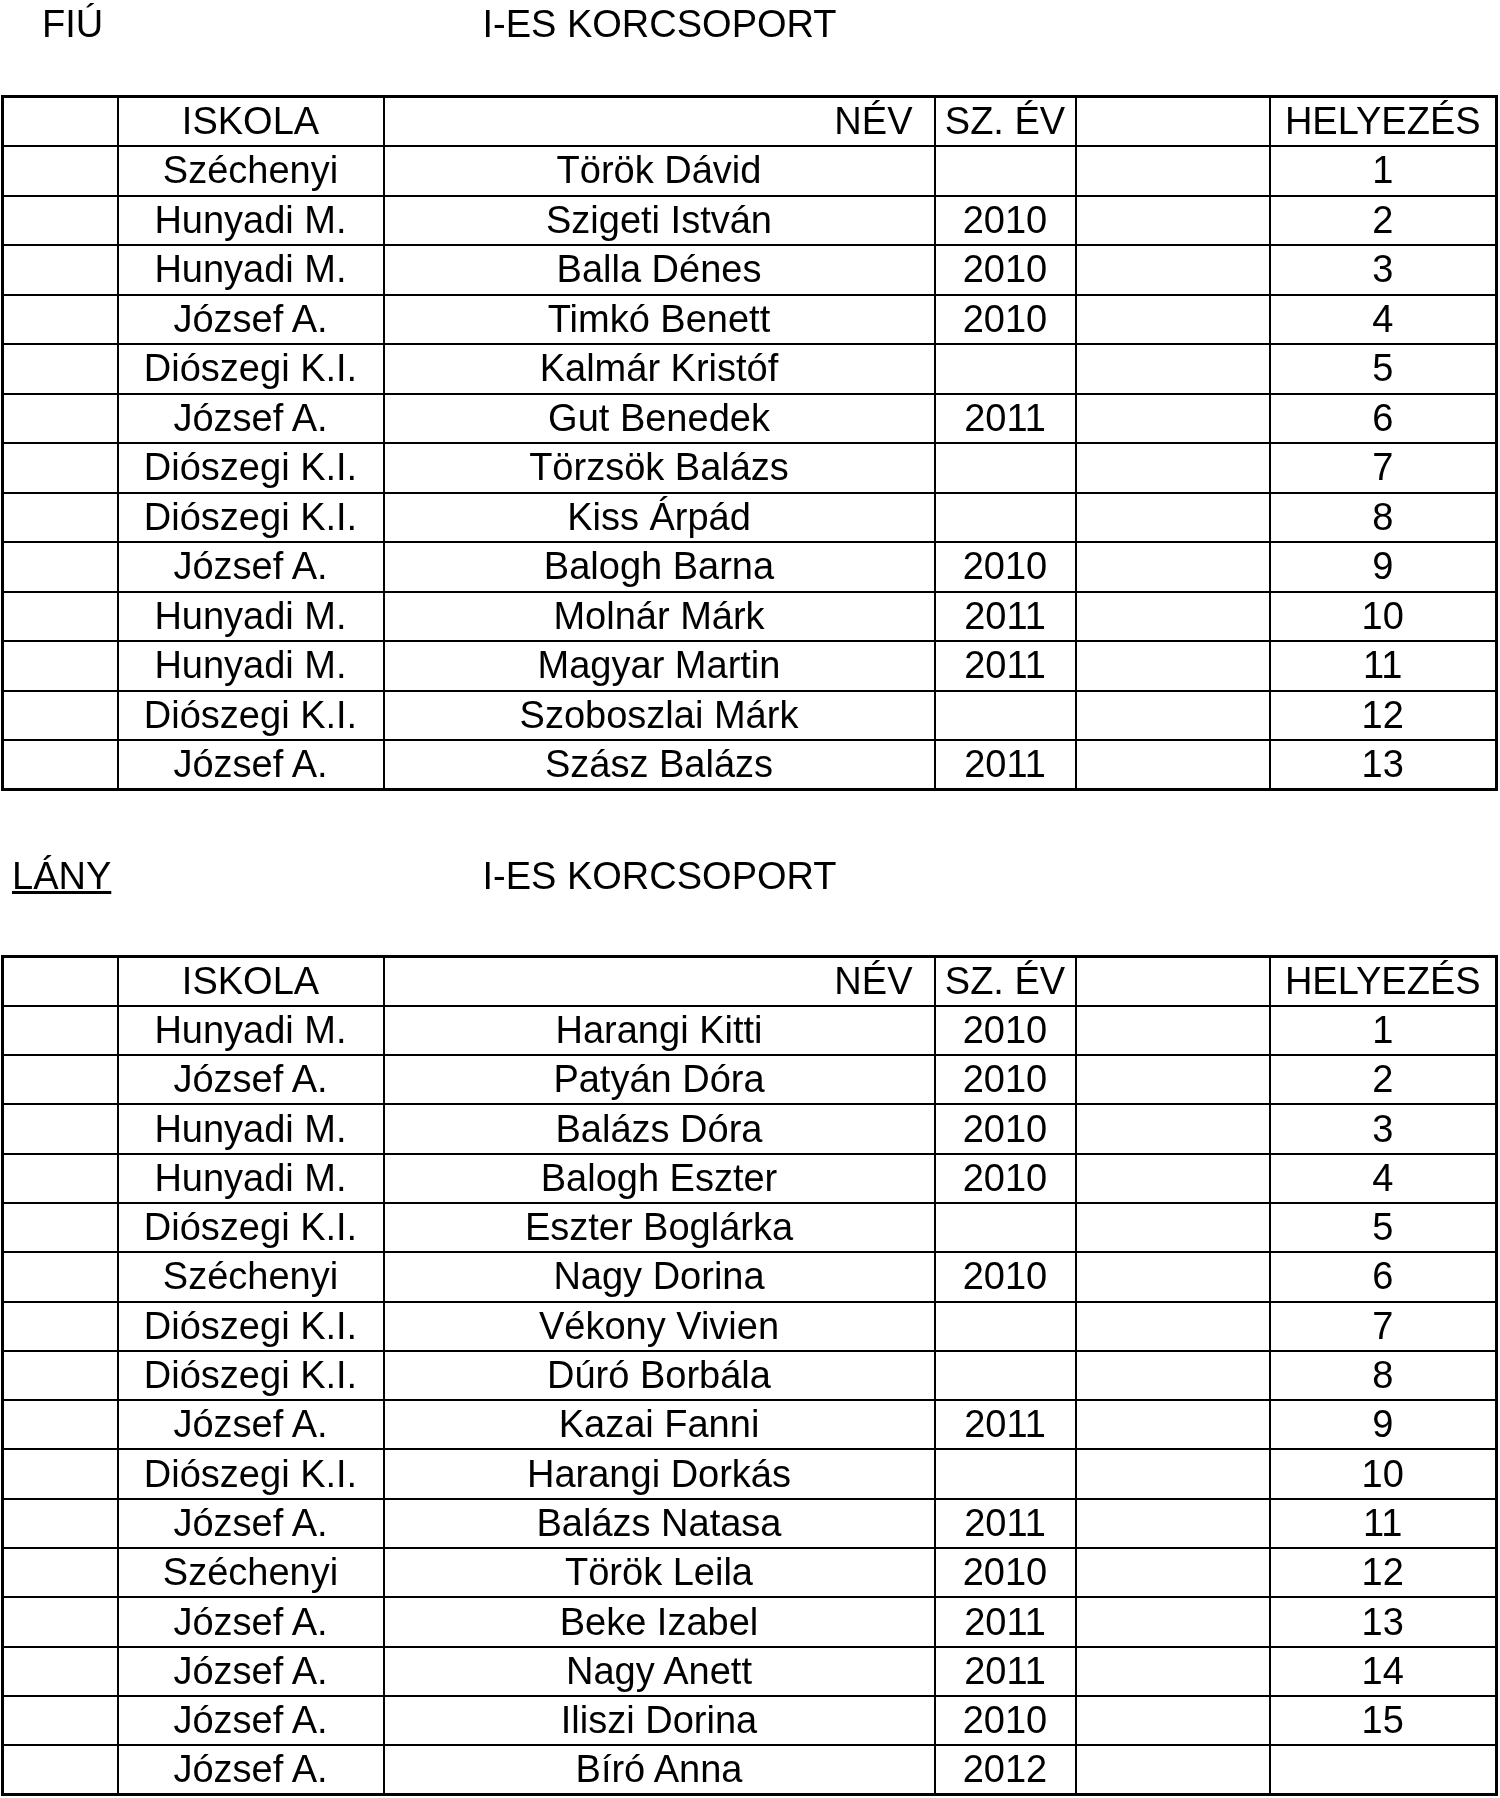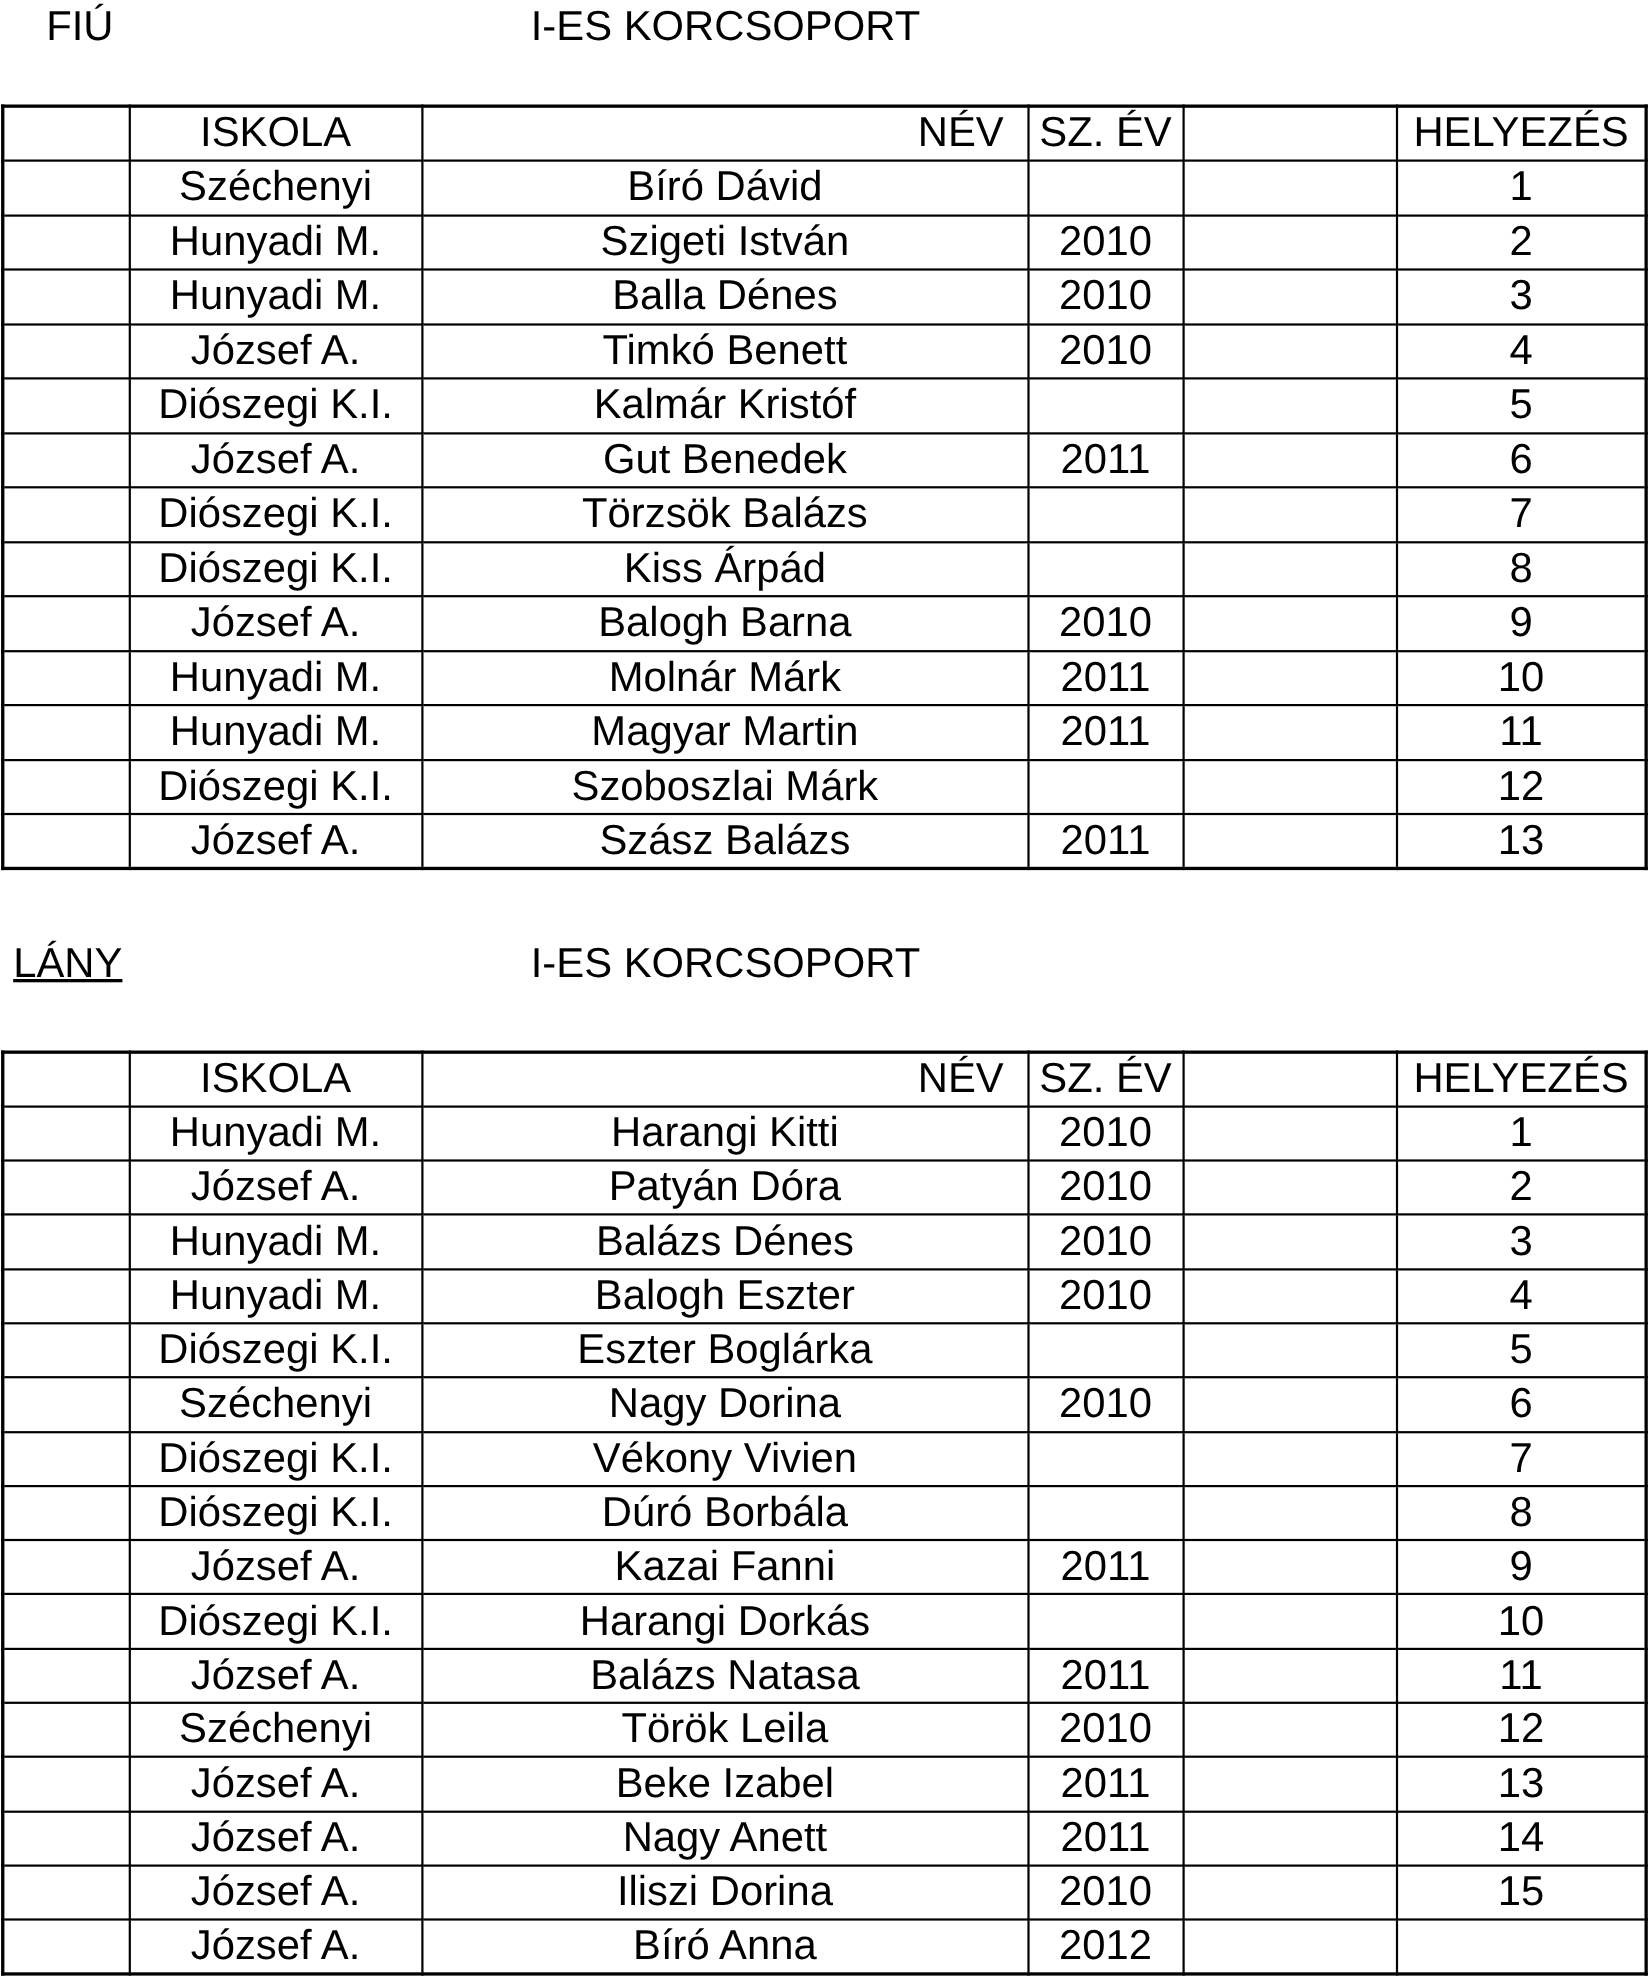--- a/index.html
+++ b/index.html
@@ -80,21 +80,21 @@
       <td class="c-a"></td>
       <td class="c-school">ISKOLA</td>
       <td class="c-name">NÉV</td>
       <td class="c-year">SZ. ÉV</td>
       <td class="c-blank"></td>
       <td class="c-place">HELYEZÉS</td>
     </tr>
   <tr class="b-row">
     <td class="c-a"></td>
     <td class="c-school">Széchenyi</td>
-    <td class="c-name">Bíró Dávid</td>
+    <td class="c-name">Török Dávid</td>
     <td class="c-year"></td>
     <td class="c-blank"></td>
     <td class="c-place">1</td>
   </tr>
       <tr class="b-row">
     <td class="c-a"></td>
     <td class="c-school">Hunyadi M.</td>
     <td class="c-name">Szigeti István</td>
     <td class="c-year">2010</td>
     <td class="c-blank"></td>
@@ -224,21 +224,21 @@
     <td class="c-a"></td>
     <td class="c-school">József A.</td>
     <td class="c-name">Patyán Dóra</td>
     <td class="c-year">2010</td>
     <td class="c-blank"></td>
     <td class="c-place">2</td>
   </tr>
       <tr class="g-row">
     <td class="c-a"></td>
     <td class="c-school">Hunyadi M.</td>
-    <td class="c-name">Balázs Dénes</td>
+    <td class="c-name">Balázs Dóra</td>
     <td class="c-year">2010</td>
     <td class="c-blank"></td>
     <td class="c-place">3</td>
   </tr>
       <tr class="g-row">
     <td class="c-a"></td>
     <td class="c-school">Hunyadi M.</td>
     <td class="c-name">Balogh Eszter</td>
     <td class="c-year">2010</td>
     <td class="c-blank"></td>

